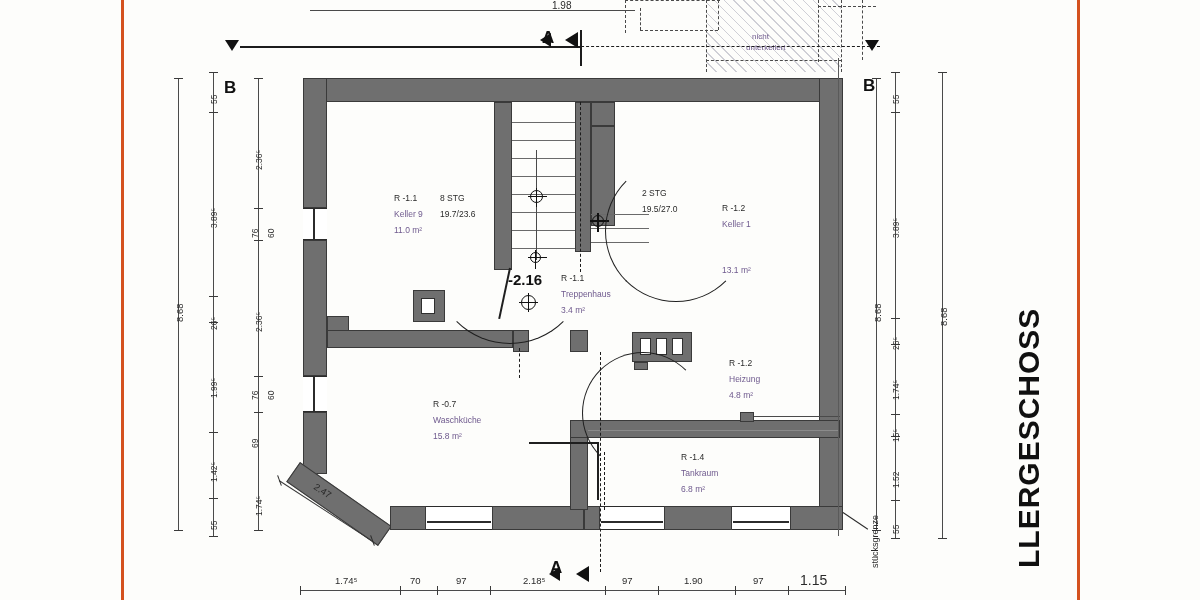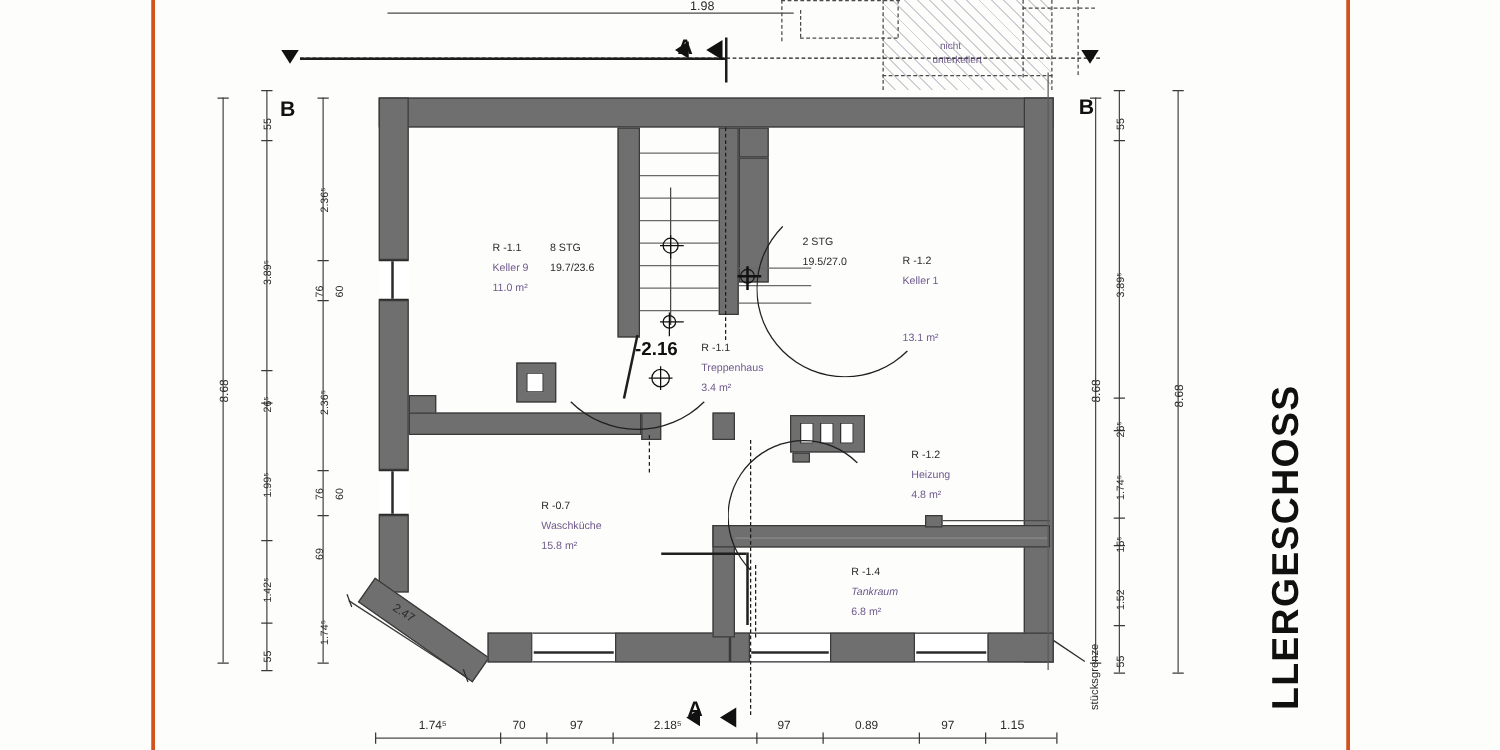--- a/index.html
+++ b/index.html
@@ -194,21 +194,21 @@
 
   <div class="lbl" style="left:433px;top:399px;">R -0.7</div>
   <div class="lbl plbl" style="left:433px;top:415px;">Waschküche</div>
   <div class="lbl plbl" style="left:433px;top:431px;">15.8 m²</div>
 
   <div class="lbl" style="left:729px;top:358px;">R -1.2</div>
   <div class="lbl plbl" style="left:729px;top:374px;">Heizung</div>
   <div class="lbl plbl" style="left:729px;top:390px;">4.8 m²</div>
 
   <div class="lbl" style="left:681px;top:452px;">R -1.4</div>
-  <div class="lbl plbl" style="left:681px;top:468px;font-style:italic;">Tankraum</div>
+  <div class="lbl plbl" style="left:681px;top:468px;">Tankraum</div>
   <div class="lbl plbl" style="left:681px;top:484px;">6.8 m²</div>
 
   <div class="elev" style="left:508px;top:271px;">-2.16</div>
   <div class="crosshair" style="left:521px;top:295px;"></div>
 
   <div class="dimline" style="left:178px;top:78px;width:1px;height:452px;"></div>
   <div class="tick" style="left:174px;top:78px;"></div>
   <div class="tick" style="left:174px;top:530px;"></div>
   <div class="lblv" style="left:174px;top:322px;transform:rotate(-90deg);font-size:9.5px;">8.68</div>
 
@@ -278,23 +278,23 @@
   <div class="tickv" style="left:605px;top:586px;"></div>
   <div class="tickv" style="left:658px;top:586px;"></div>
   <div class="tickv" style="left:735px;top:586px;"></div>
   <div class="tickv" style="left:788px;top:586px;"></div>
   <div class="tickv" style="left:845px;top:586px;"></div>
   <div class="lbl" style="left:335px;top:575px;font-size:9.5px;">1.74⁵</div>
   <div class="lbl" style="left:410px;top:575px;font-size:9.5px;">70</div>
   <div class="lbl" style="left:456px;top:575px;font-size:9.5px;">97</div>
   <div class="lbl" style="left:523px;top:575px;font-size:9.5px;">2.18⁵</div>
   <div class="lbl" style="left:622px;top:575px;font-size:9.5px;">97</div>
-  <div class="lbl" style="left:684px;top:575px;font-size:9.5px;">0.89</div>
+  <div class="lbl" style="left:684px;top:575px;font-size:9.5px;">1.90</div>
   <div class="lbl" style="left:753px;top:575px;font-size:9.5px;">97</div>
-  <div class="lbl" style="left:800px;top:575px;font-size:10px;">1.15</div>
+  <div class="lbl" style="left:800px;top:575px;font-size:14px;">1.15</div>
 
   <div class="leader" style="left:279px;top:480px;width:110px;background:#3a3a3a;transform:rotate(33deg);"></div>
   <div class="tickd" style="left:274px;top:480px;transform:rotate(70deg);"></div>
   <div class="tickd" style="left:367px;top:540px;transform:rotate(70deg);"></div>
   <div class="lbl" style="left:318px;top:481px;font-size:9.5px;transform:rotate(33deg);transform-origin:0 0;">2.47</div>
 
   <div class="leader" style="left:843px;top:512px;width:30px;background:#2b2b2b;transform:rotate(34deg);"></div>
   <div class="lblv" style="left:870px;top:568px;transform:rotate(-90deg);font-size:9px;">stücksgrenze</div>
   <div class="dimline" style="left:838px;top:58px;width:1px;height:478px;background:#5a5a5a;"></div>
 

